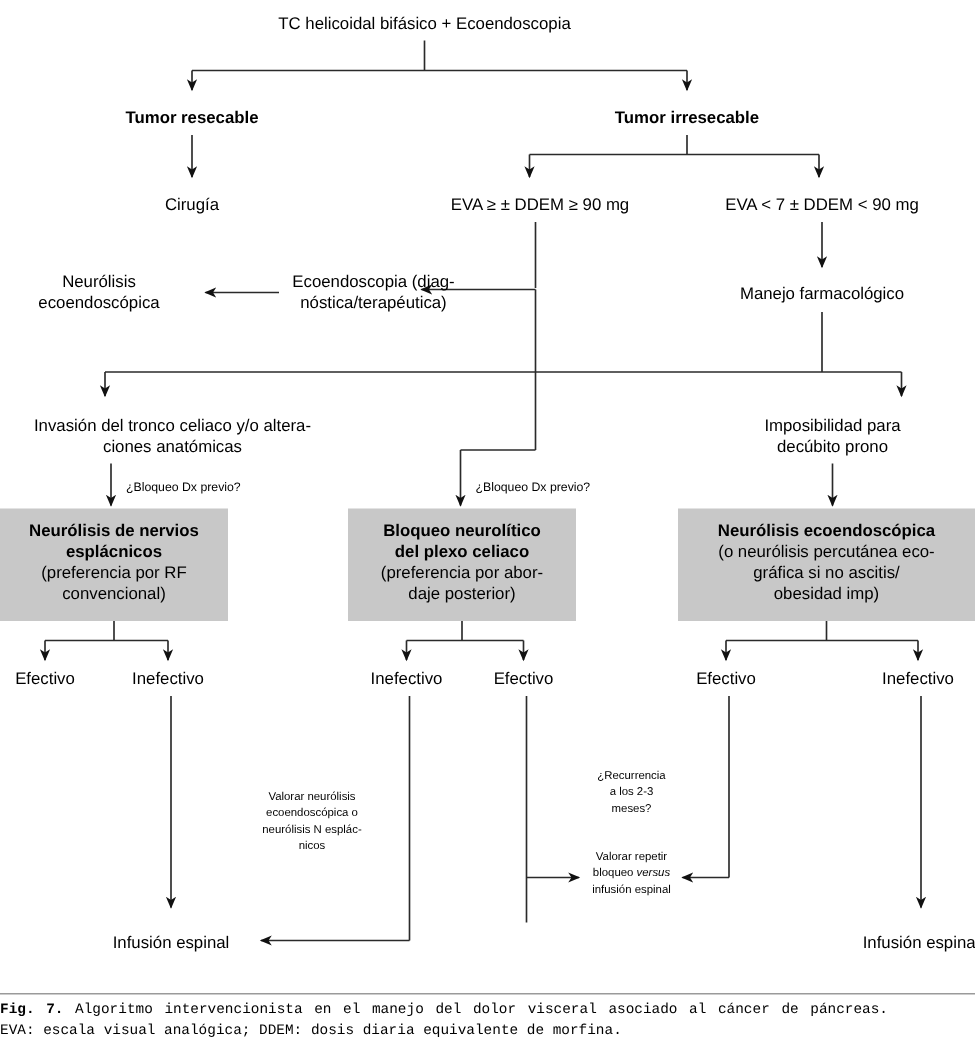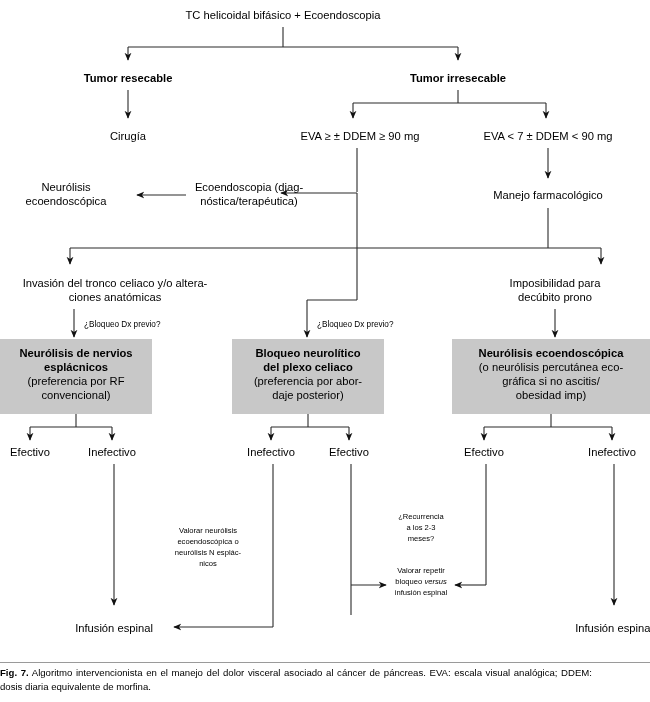--- a/index.html
+++ b/index.html
@@ -55,21 +55,21 @@
     border-top: 1px solid #9a9a9a;
   }
   .caption {
     position: absolute;
     left: 0;
     top: 666px;
     width: 592px;
     font-size: 9.6px;
     line-height: 13.5px;
     text-align: justify;
-    font-family: Liberation Sans, sans-serif;
+    font-family: Liberation Mono, monospace;
   }
   .caption b { font-weight: bold; }
   .italic { font-style: italic; }
 </style>
 </head>
 <body>
 
 <div id="figure-root">
 
   <svg class="flow" viewBox="0 0 650 702">

